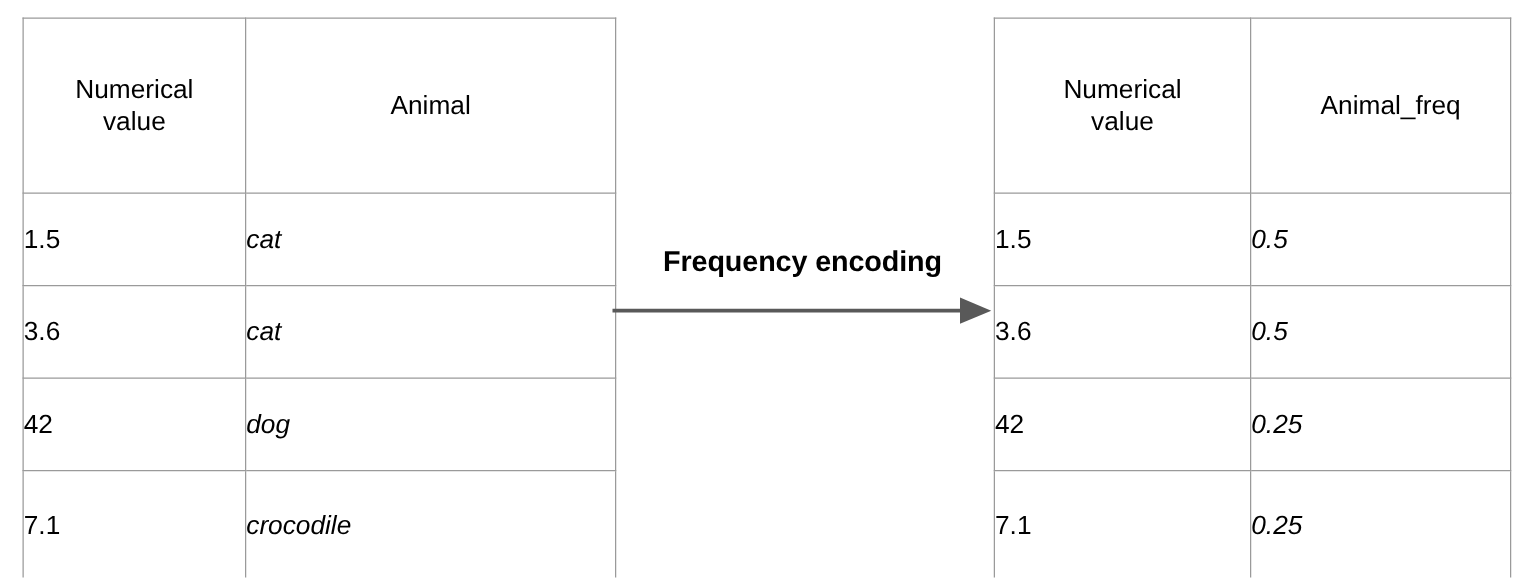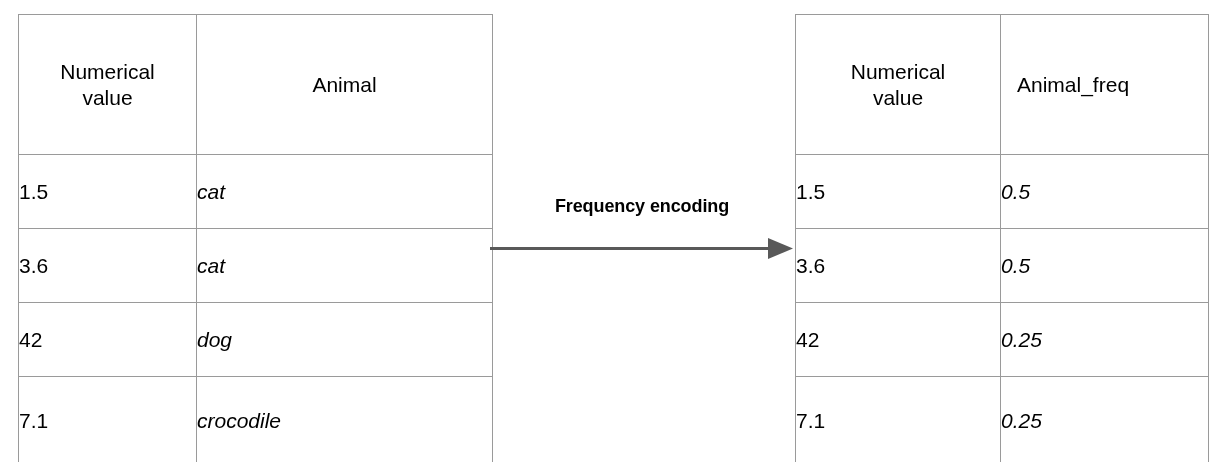--- a/index.html
+++ b/index.html
@@ -69,40 +69,40 @@
     font-style: italic;
   }
   .hdr-num {
     text-align: center;
     line-height: 1.22;
   }
   .hdr-cat {
     text-align: center;
   }
   .table-right .hdr-cat {
-    text-align: left;
+    text-align: center;
     padding-left: 16px;
   }
 
   
   .arrow-layer {
     position: absolute;
     left: 0;
     top: 0;
     width: 1222px;
     height: 462px;
     pointer-events: none;
   }
   .arrow-caption {
     position: absolute;
     left: 490px;
     top: 196px;
     width: 304px;
     text-align: center;
-    font-size: 18px;
+    font-size: 23px;
     font-weight: bold;
     letter-spacing: -0.1px;
     color: #000000;
     white-space: nowrap;
   }
 </style>
 </head>
 <body>
 
 <div class="diagram">

